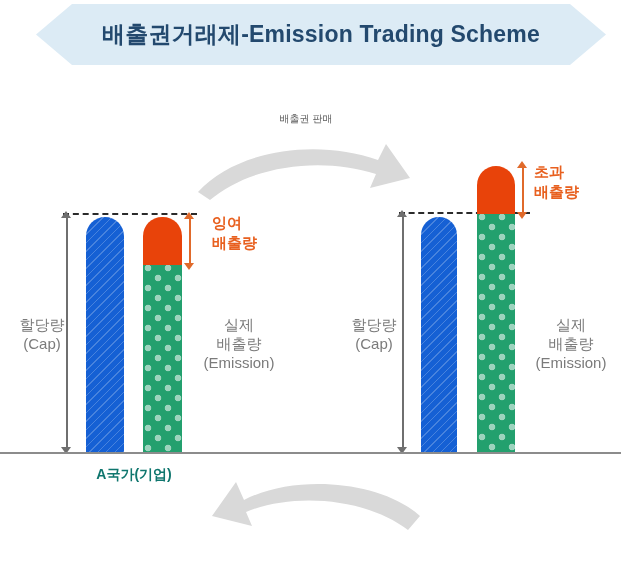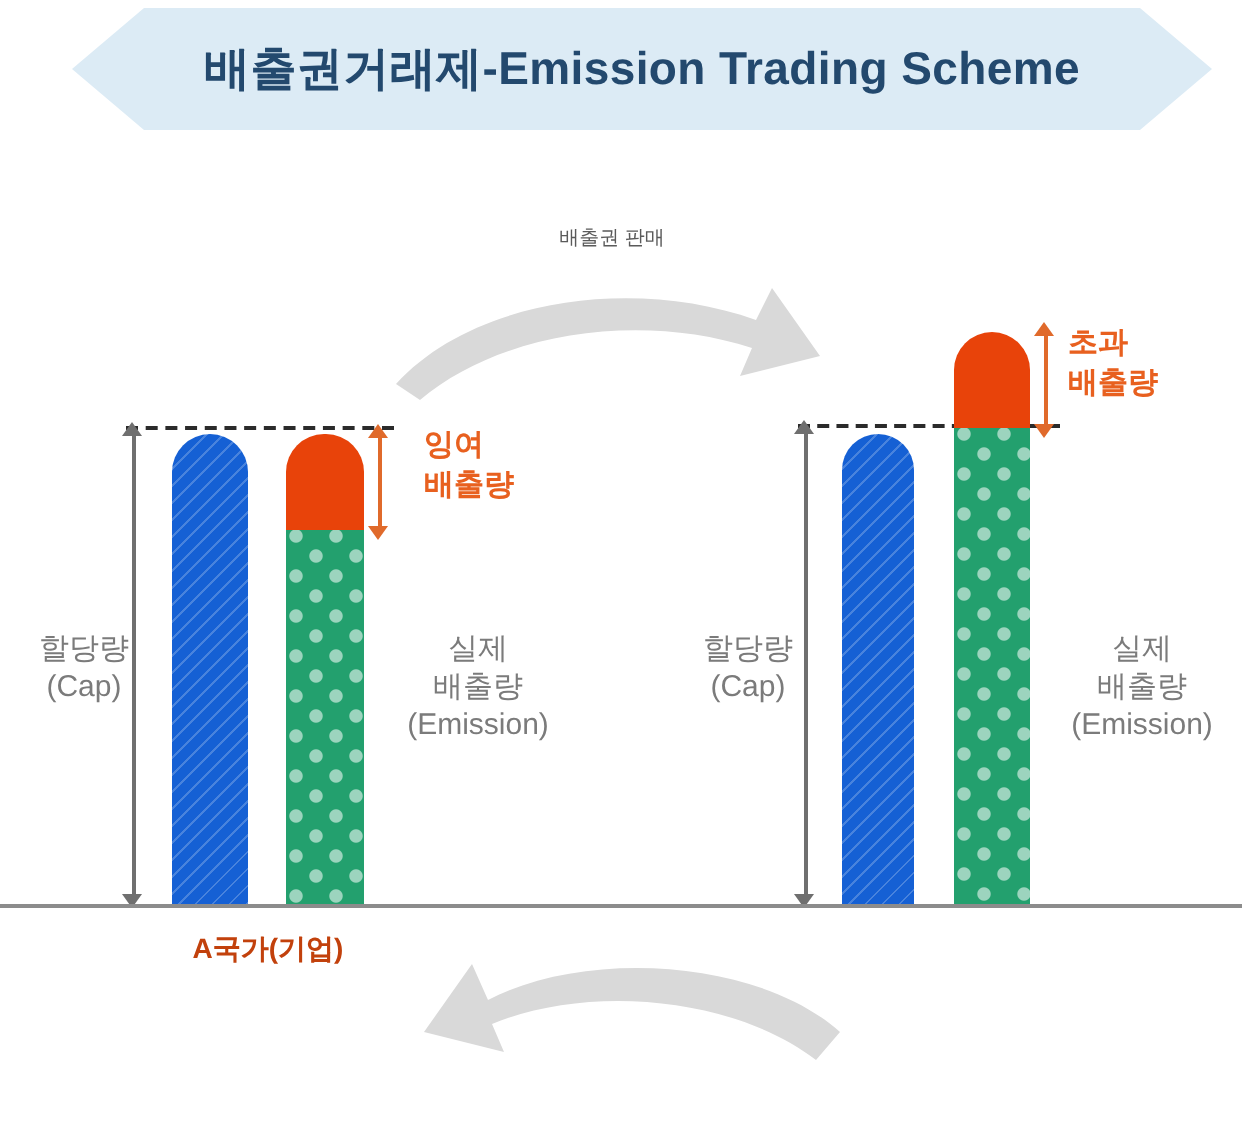--- a/index.html
+++ b/index.html
@@ -152,21 +152,21 @@
     text-align: left;
     color: #e8601f;
     font-size: 15px;
     line-height: 20px;
     font-weight: bold;
     white-space: nowrap;
   }
   .axis-lbl {
     position: absolute;
     text-align: center;
-    color: #c2410c;
+    color: #0f766e;
     font-size: 14px;
     font-weight: bold;
     white-space: nowrap;
   }
   .flow-lbl {
     position: absolute;
     text-align: center;
     color: #5a5a5a;
     font-size: 10px;
     white-space: nowrap;

